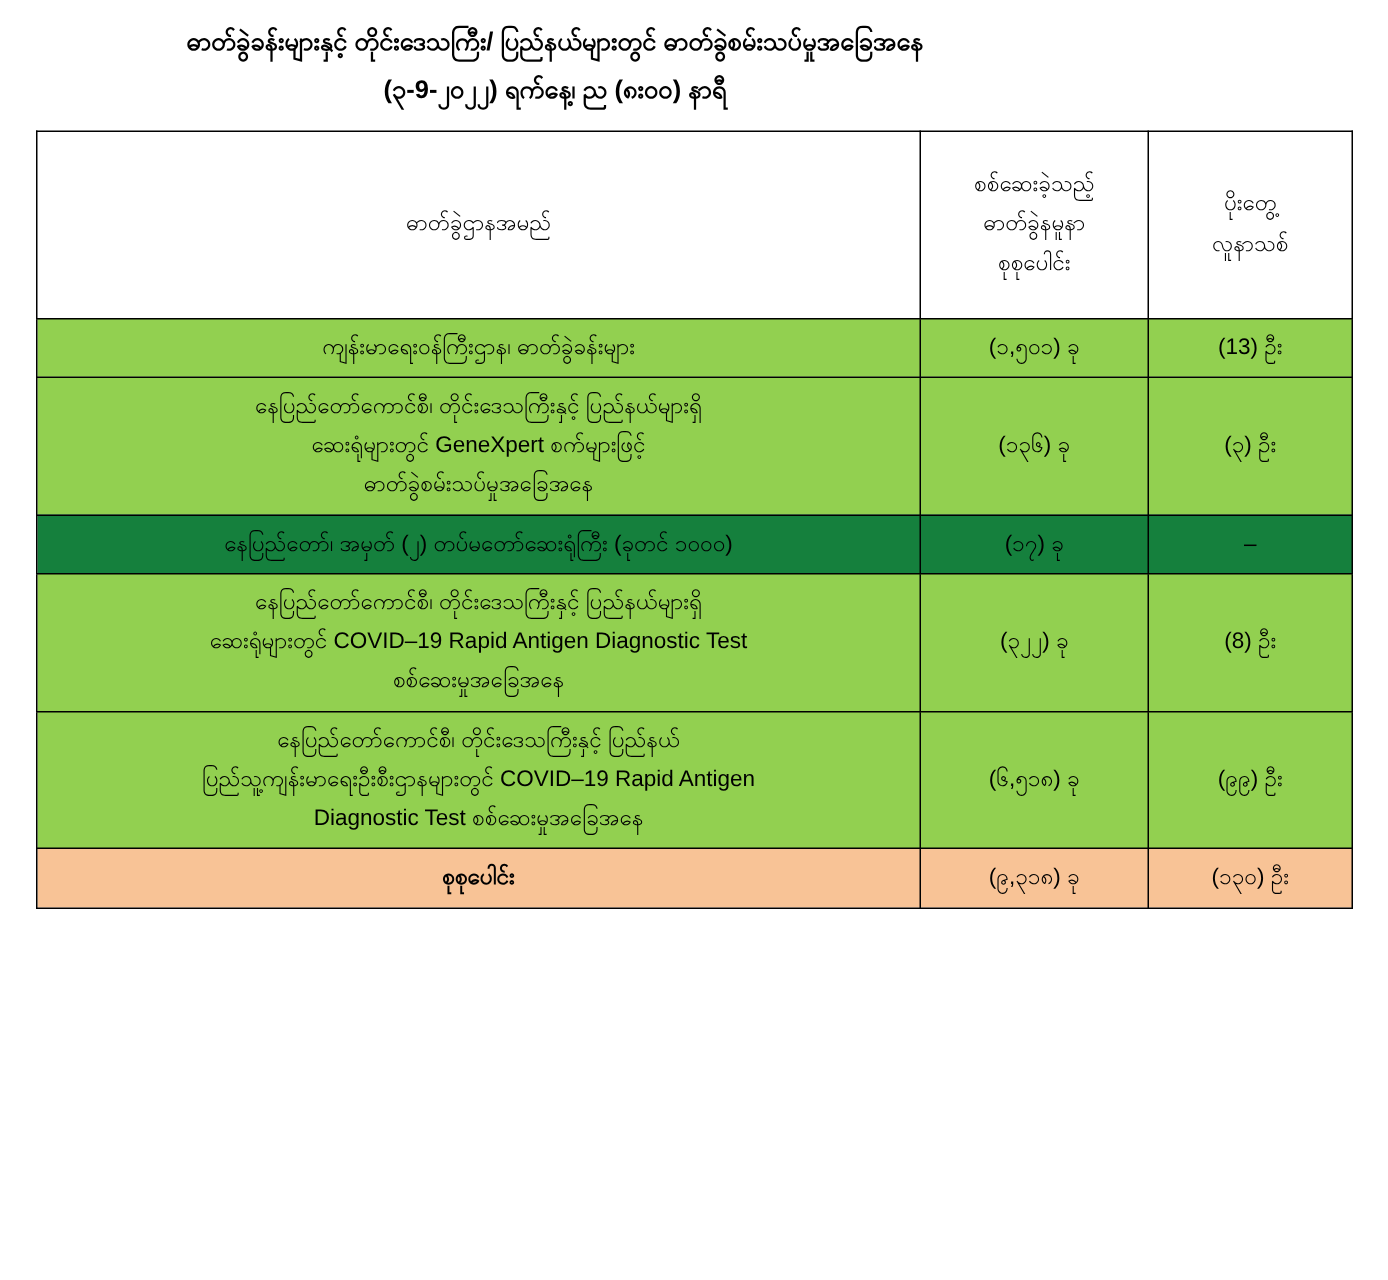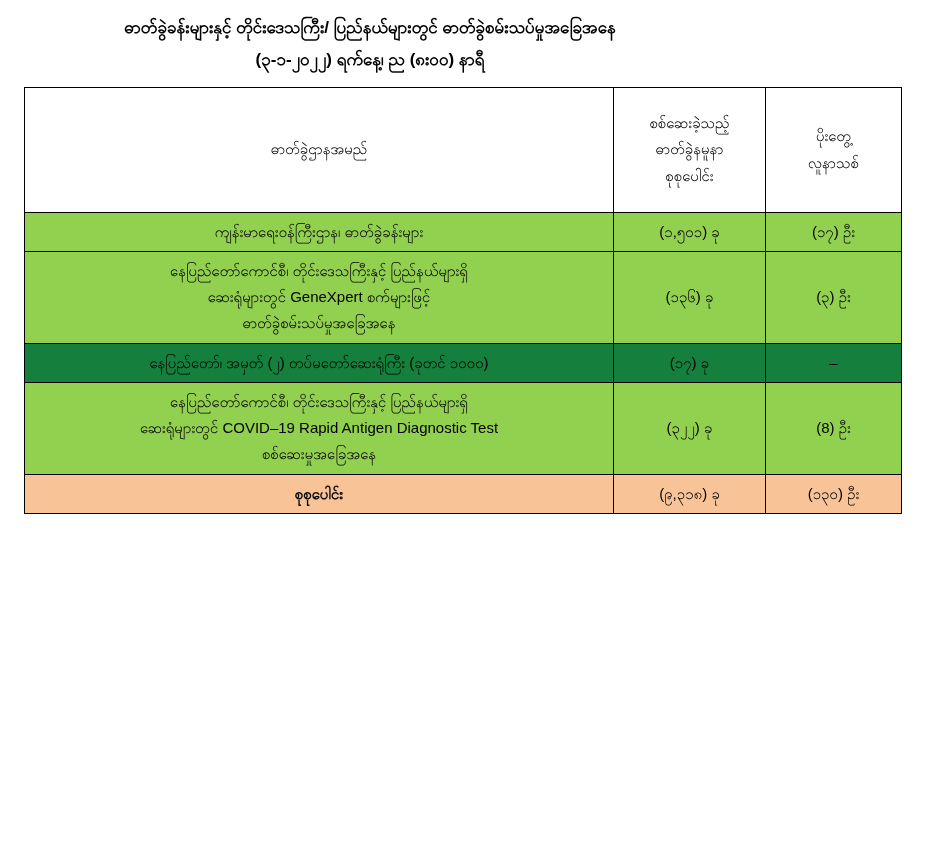--- a/index.html
+++ b/index.html
@@ -82,21 +82,21 @@
     letter-spacing: 0;
   }
 </style>
 </head>
 <body>
 
 <div class="page">
 
   <div class="title-block">
     <div class="title-line">ဓာတ်ခွဲခန်းများနှင့် တိုင်းဒေသကြီး/ ပြည်နယ်များတွင် ဓာတ်ခွဲစမ်းသပ်မှုအခြေအနေ</div>
-    <div class="title-line">(၃-၁-၂၀၂၂) ရက်နေ့၊ ည (၈း၀၀) နာရီ</div>
+    <div class="title-line">(၃-9-၂၀၂၂) ရက်နေ့၊ ည (၈း၀၀) နာရီ</div>
   </div>
 
   <table class="report">
     <colgroup>
       <col class="c-name">
       <col class="c-tests">
       <col class="c-cases">
     </colgroup>
     <thead>
       <tr>
@@ -112,21 +112,21 @@
         </td>
       </tr>
     </thead>
     <tbody>
 
       <tr class="green">
         <td class="name">
           <div>ကျန်းမာရေးဝန်ကြီးဌာန၊ ဓာတ်ခွဲခန်းများ</div>
         </td>
         <td class="num">(၁,၅၀၁) ခု</td>
-        <td class="num">(၁၇) ဦး</td>
+        <td class="num">(13) ဦး</td>
       </tr>
 
       <tr class="green">
         <td class="name multi">
           <div>နေပြည်တော်ကောင်စီ၊ တိုင်းဒေသကြီးနှင့် ပြည်နယ်များရှိ</div>
           <div>ဆေးရုံများတွင် GeneXpert စက်များဖြင့်</div>
           <div>ဓာတ်ခွဲစမ်းသပ်မှုအခြေအနေ</div>
         </td>
         <td class="num">(၁၃၆) ခု</td>
         <td class="num">(၃) ဦး</td>
@@ -145,20 +145,29 @@
       <tr class="green">
         <td class="name multi">
           <div>နေပြည်တော်ကောင်စီ၊ တိုင်းဒေသကြီးနှင့် ပြည်နယ်များရှိ</div>
           <div>ဆေးရုံများတွင် COVID–19 Rapid Antigen Diagnostic Test</div>
           <div>စစ်ဆေးမှုအခြေအနေ</div>
         </td>
         <td class="num">(၃၂၂) ခု</td>
         <td class="num">(8) ဦး</td>
       </tr>
 
+      <tr class="green">
+        <td class="name multi">
+          <div>နေပြည်တော်ကောင်စီ၊ တိုင်းဒေသကြီးနှင့် ပြည်နယ်</div>
+          <div>ပြည်သူ့ကျန်းမာရေးဦးစီးဌာနများတွင်  COVID–19 Rapid Antigen</div>
+          <div>Diagnostic Test စစ်ဆေးမှုအခြေအနေ</div>
+        </td>
+        <td class="num">(၆,၅၁၈) ခု</td>
+        <td class="num">(၉၉) ဦး</td>
+      </tr>
 
       <tr class="total">
         <td class="name">စုစုပေါင်း</td>
         <td class="num">(၉,၃၁၈) ခု</td>
         <td class="num">(၁၃၀) ဦး</td>
       </tr>
 
     </tbody>
   </table>
 </div>

